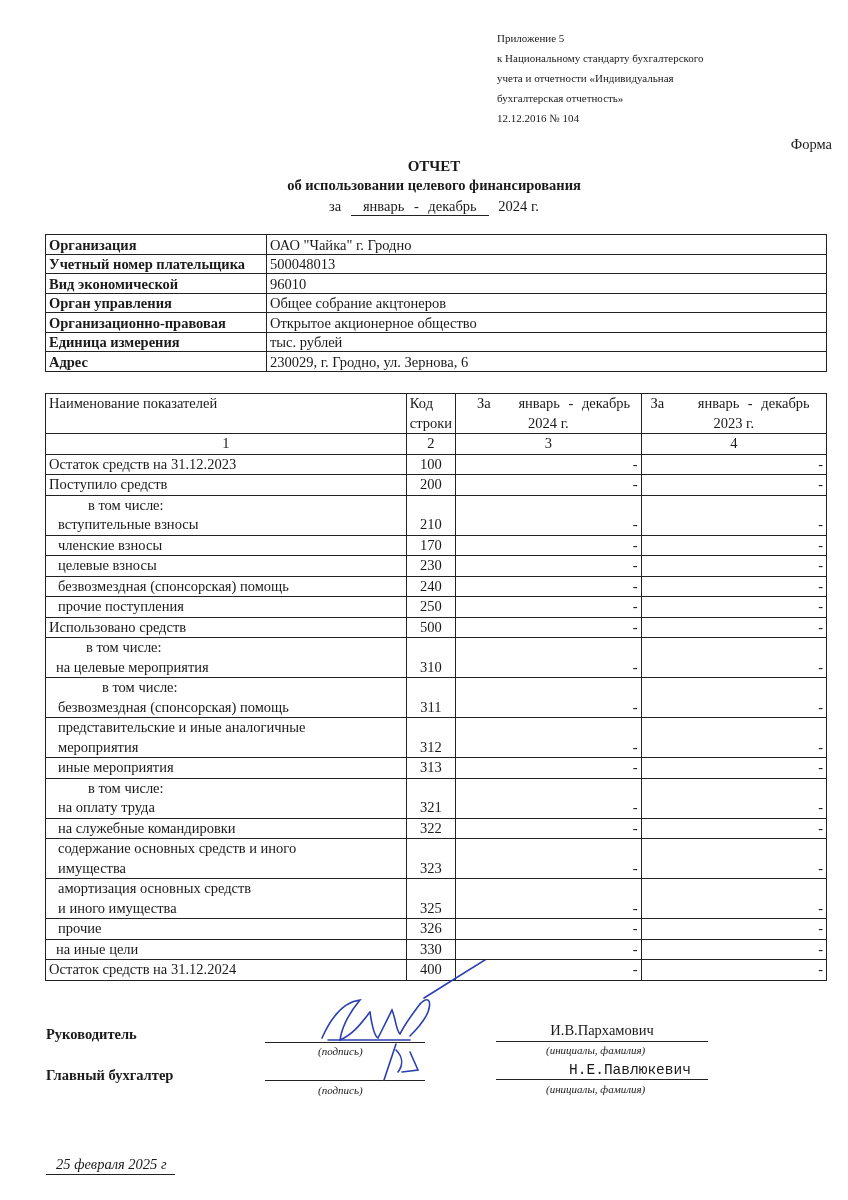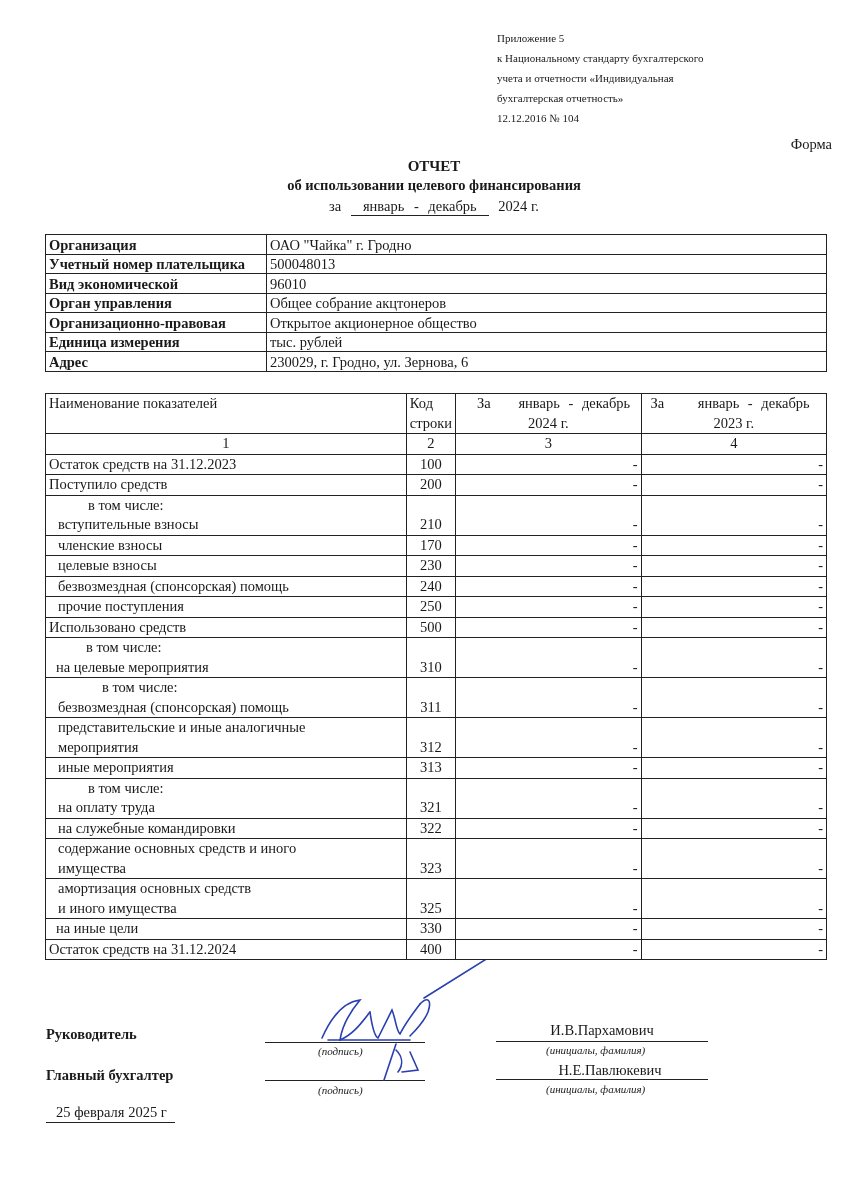--- a/index.html
+++ b/index.html
@@ -35,21 +35,21 @@
   .val { text-align: right; }
   .ind1 { padding-left: 10px; }
   .ind2 { padding-left: 12px; }
   .sub { display: block; padding-left: 30px; }
   .sub2 { display: block; padding-left: 44px; }
 
   .sig { position: absolute; font-size: 14.5px; font-weight: bold; }
   .sig-line { position: absolute; border-bottom: 1.5px solid #222; }
   .cap { position: absolute; font-style: italic; font-size: 11px; }
   .name { position: absolute; font-size: 14.5px; text-align: center; width: 212px; }
-  .date { position: absolute; left: 46px; top: 1104px; border-bottom: 1.5px solid #222; padding: 0 8px 1px 10px; }
+  .date { position: absolute; left: 46px; top: 1156px; border-bottom: 1.5px solid #222; padding: 0 8px 1px 10px; font-style: italic; }
   .stamp { position: absolute; left: 300px; top: 960px; width: 200px; height: 130px; pointer-events: none; }
 </style>
 </head>
 <body>
 
 <div class="appendix">
   <div>Приложение 5</div>
   <div>к Национальному стандарту бухгалтерского</div>
   <div>учета и отчетности «Индивидуальная</div>
   <div>бухгалтерская отчетность»</div>
@@ -230,20 +230,26 @@
       <tr>
         <td class="ind2">
           <span style="display: block;">амортизация основных средств</span>
           <span style="display: block;">и иного имущества</span>
         </td>
         <td class="code">325</td>
         <td class="val">-</td>
         <td class="val">-</td>
       </tr>
       <tr>
+        <td class="ind2"><span>прочие</span></td>
+        <td class="code">326</td>
+        <td class="val">-</td>
+        <td class="val">-</td>
+      </tr>
+      <tr>
         <td class="ind1"><span>на иные цели</span></td>
         <td class="code">330</td>
         <td class="val">-</td>
         <td class="val">-</td>
       </tr>
       <tr>
         <td><span>Остаток средств на 31.12.2024</span></td>
         <td class="code">400</td>
         <td class="val">-</td>
         <td class="val">-</td>
@@ -254,21 +260,21 @@
 <div class="sig" style="left:46px; top:1026px;">Руководитель</div>
 <div class="sig-line" style="left:265px; top:1042px; width:160px;"></div>
 <div class="cap" style="left:318px; top:1045px;">(подпись)</div>
 <div class="name" style="left:496px; top:1022px;text-align:center;">И.В.Пархамович</div>
 <div class="sig-line" style="left:496px; top:1041px; width:212px;"></div>
 <div class="cap" style="left:546px; top:1044px;">(инициалы, фамилия)</div>
 
 <div class="sig" style="left:46px; top:1067px;">Главный бухгалтер</div>
 <div class="sig-line" style="left:265px; top:1080px; width:160px;"></div>
 <div class="cap" style="left:318px; top:1084px;">(подпись)</div>
-<div class="name" style="left:504px; top:1062px;">Н.Е.Павлюкевич</div>
+<div class="name" style="left:524px; top:1062px;font-family:Liberation Mono, monospace;">Н.Е.Павлюкевич</div>
 <div class="sig-line" style="left:496px; top:1079px; width:212px;"></div>
 <div class="cap" style="left:546px; top:1083px;">(инициалы, фамилия)</div>
 
 <div class="date">25 февраля 2025 г</div>
 
 <svg class="stamp" viewBox="0 0 200 130">
   <g fill="none" stroke="#2a3fb0" stroke-width="1.6" stroke-linecap="round">
     <path d="M22 78 C30 60, 42 42, 60 40 C50 52, 42 66, 40 80 C54 74, 62 62, 70 52"></path>
     <path d="M70 52 C72 66, 74 76, 78 78 C84 66, 88 58, 92 50 C96 60, 96 70, 100 74 C106 62, 114 52, 120 44"></path>
     <path d="M120 44 C128 36, 132 40, 128 52 C124 62, 116 70, 110 76"></path>

